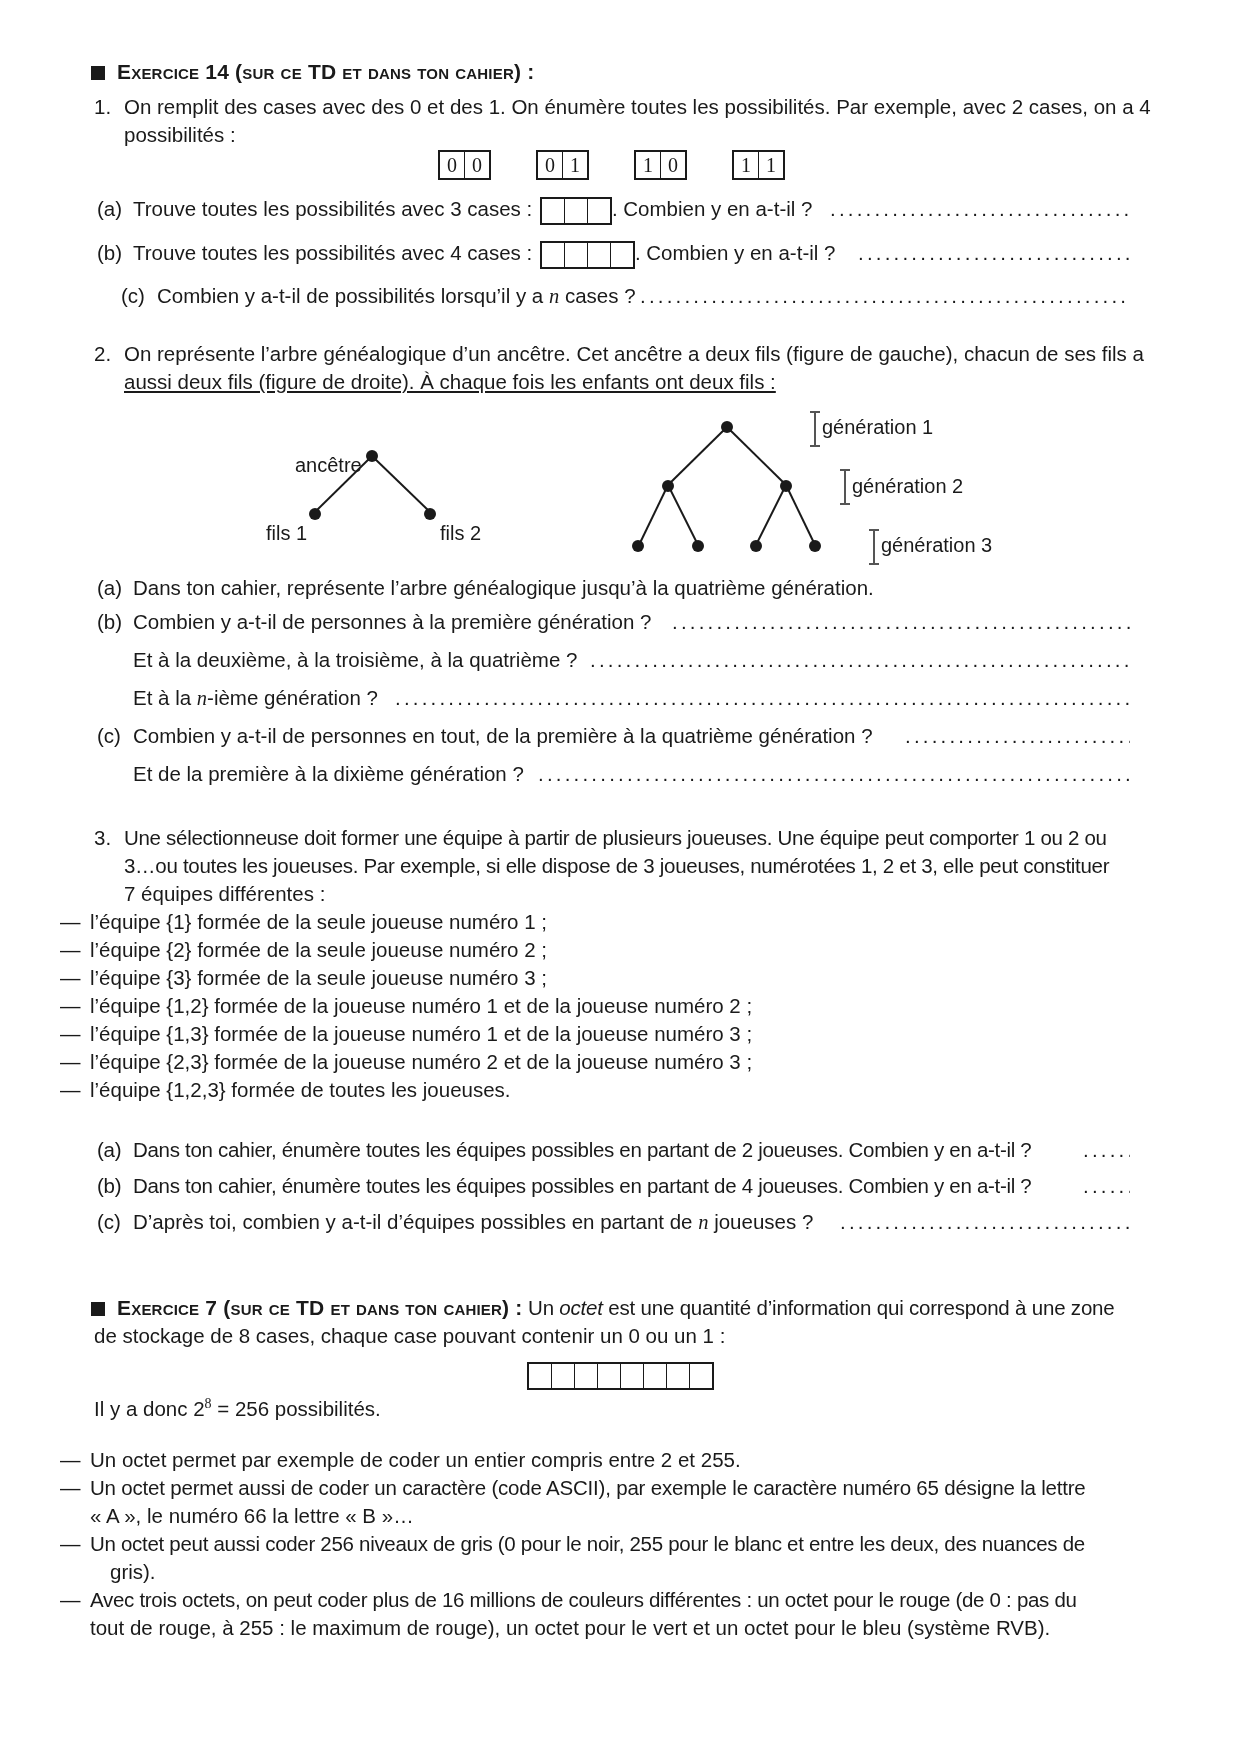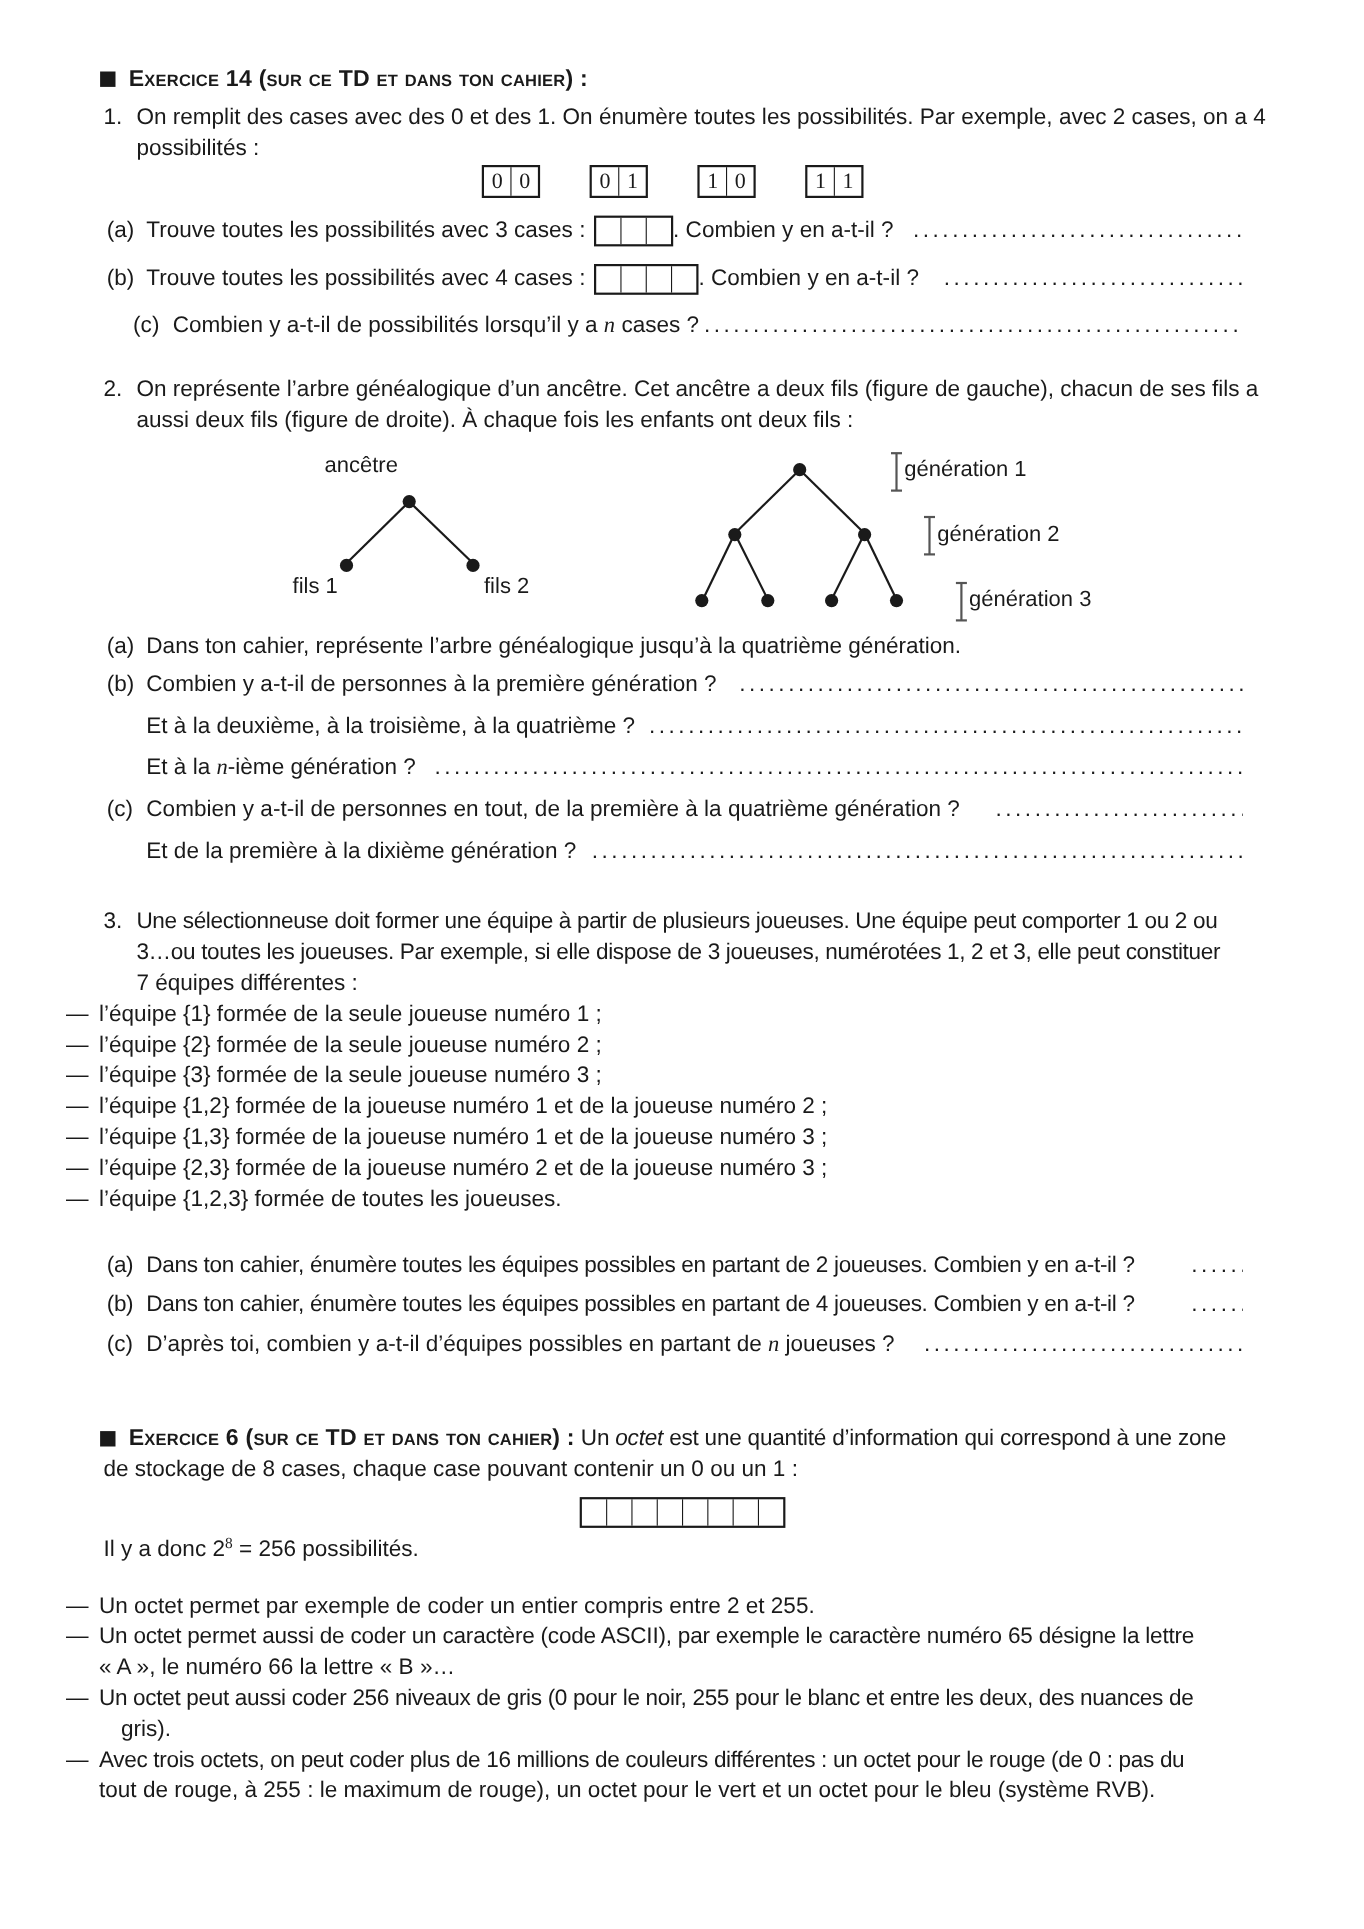--- a/index.html
+++ b/index.html
@@ -77,30 +77,30 @@
 
 <div class="sub" style="top:282px;margin-left:24px;">
   <span class="lbl">(c)</span><span>Combien y a-t-il de possibilités lorsqu’il y a</span>
   <span class="math">n</span>
   <span>cases ?</span>
 </div>
 <div class="dots" style="left:640px; top:282px; width:490px;">........................................................................................</div>
 
 <div class="abs item-num" style="left:58px; top:340px;">2.</div>
 <div class="abs" style="left:88px; top:340px; white-space:nowrap;">On représente l’arbre généalogique d’un ancêtre. Cet ancêtre a deux fils (figure de gauche), chacun de ses fils a</div>
-<div class="abs" style="left:88px; top:368px; white-space:nowrap;">aussi deux fils (figure de droite). À chaque fois les enfants ont deux fils :</div>
+<div class="abs" style="left:88px; top:368px; white-space:nowrap;text-decoration:underline;">aussi deux fils (figure de droite). À chaque fois les enfants ont deux fils :</div>
 
 <svg style="left:280px; top:440px;" width="180" height="90">
   <line x1="92" y1="16" x2="35" y2="72" stroke="#1a1a1a" stroke-width="2"></line>
   <line x1="92" y1="16" x2="150" y2="72" stroke="#1a1a1a" stroke-width="2"></line>
   <circle cx="92" cy="16" r="6" fill="#1a1a1a"></circle>
   <circle cx="35" cy="74" r="6" fill="#1a1a1a"></circle>
   <circle cx="150" cy="74" r="6" fill="#1a1a1a"></circle>
 </svg>
-<div class="tree-label" style="left:295px; top:409px;">ancêtre</div>
+<div class="tree-label" style="left:295px; top:451px;">ancêtre</div>
 <div class="tree-label" style="left:266px; top:519px;">fils 1</div>
 <div class="tree-label" style="left:440px; top:519px;">fils 2</div>
 
 <svg style="left:620px; top:410px;" width="420" height="160">
   <line x1="107" y1="17" x2="48" y2="75" stroke="#1a1a1a" stroke-width="2"></line>
   <line x1="107" y1="17" x2="166" y2="75" stroke="#1a1a1a" stroke-width="2"></line>
   <line x1="48" y1="75" x2="19" y2="135" stroke="#1a1a1a" stroke-width="2"></line>
   <line x1="48" y1="75" x2="78" y2="135" stroke="#1a1a1a" stroke-width="2"></line>
   <line x1="166" y1="75" x2="136" y2="135" stroke="#1a1a1a" stroke-width="2"></line>
   <line x1="166" y1="75" x2="195" y2="135" stroke="#1a1a1a" stroke-width="2"></line>
@@ -183,21 +183,21 @@
 </div>
 <div class="dots" style="left:1083px; top:1172px; width:47px;">..........</div>
 <div class="sub" style="top:1208px;">
   <span class="lbl">(c)</span><span>D’après toi, combien y a-t-il d’équipes possibles en partant de</span>
   <span class="math">n</span>
   <span>joueuses ?</span>
 </div>
 <div class="dots" style="left:840px; top:1208px; width:290px;">..........................................................</div>
 
 <div class="abs" style="left:55px; top:1294px; white-space:nowrap; letter-spacing:-0.2px;">
-  <span class="sq"></span><span class="heading">Exercice 6 (sur ce TD et dans ton cahier) :</span>
+  <span class="sq"></span><span class="heading">Exercice 7 (sur ce TD et dans ton cahier) :</span>
   <span>Un</span>
   <em>octet</em>
   <span>est une quantité d’information qui correspond à une zone</span>
 </div>
 <div class="abs" style="left:58px; top:1322px; white-space:nowrap;">de stockage de 8 cases, chaque case pouvant contenir un 0 ou un 1 :</div>
 
 <div class="abs" style="left:491px; top:1360px;">
   <div class="cells empty">
     <div class="c"></div>
       <div class="c"></div>

